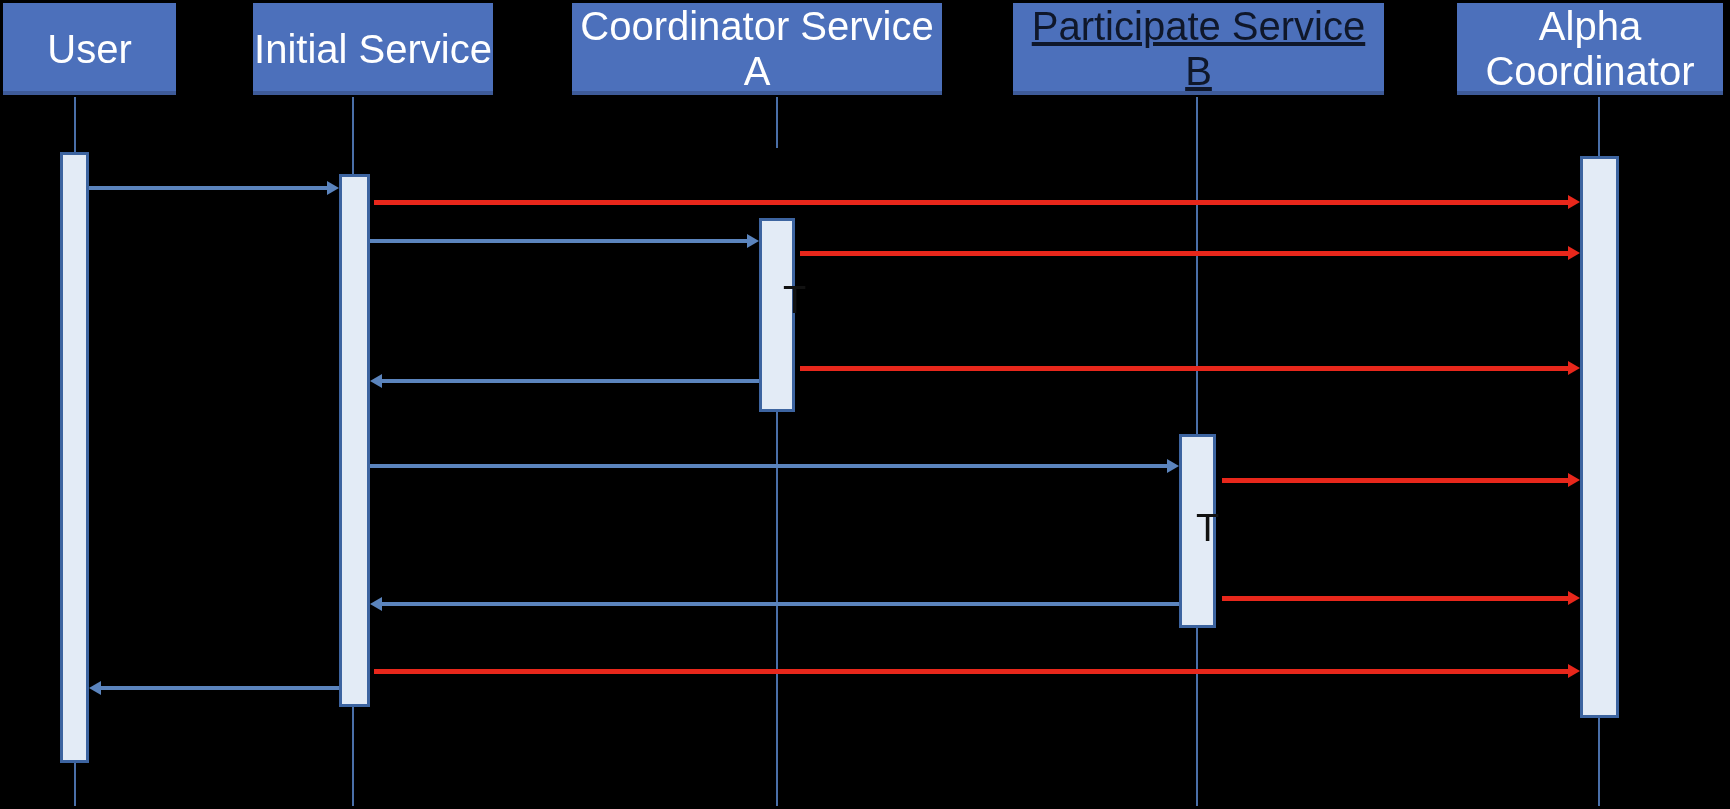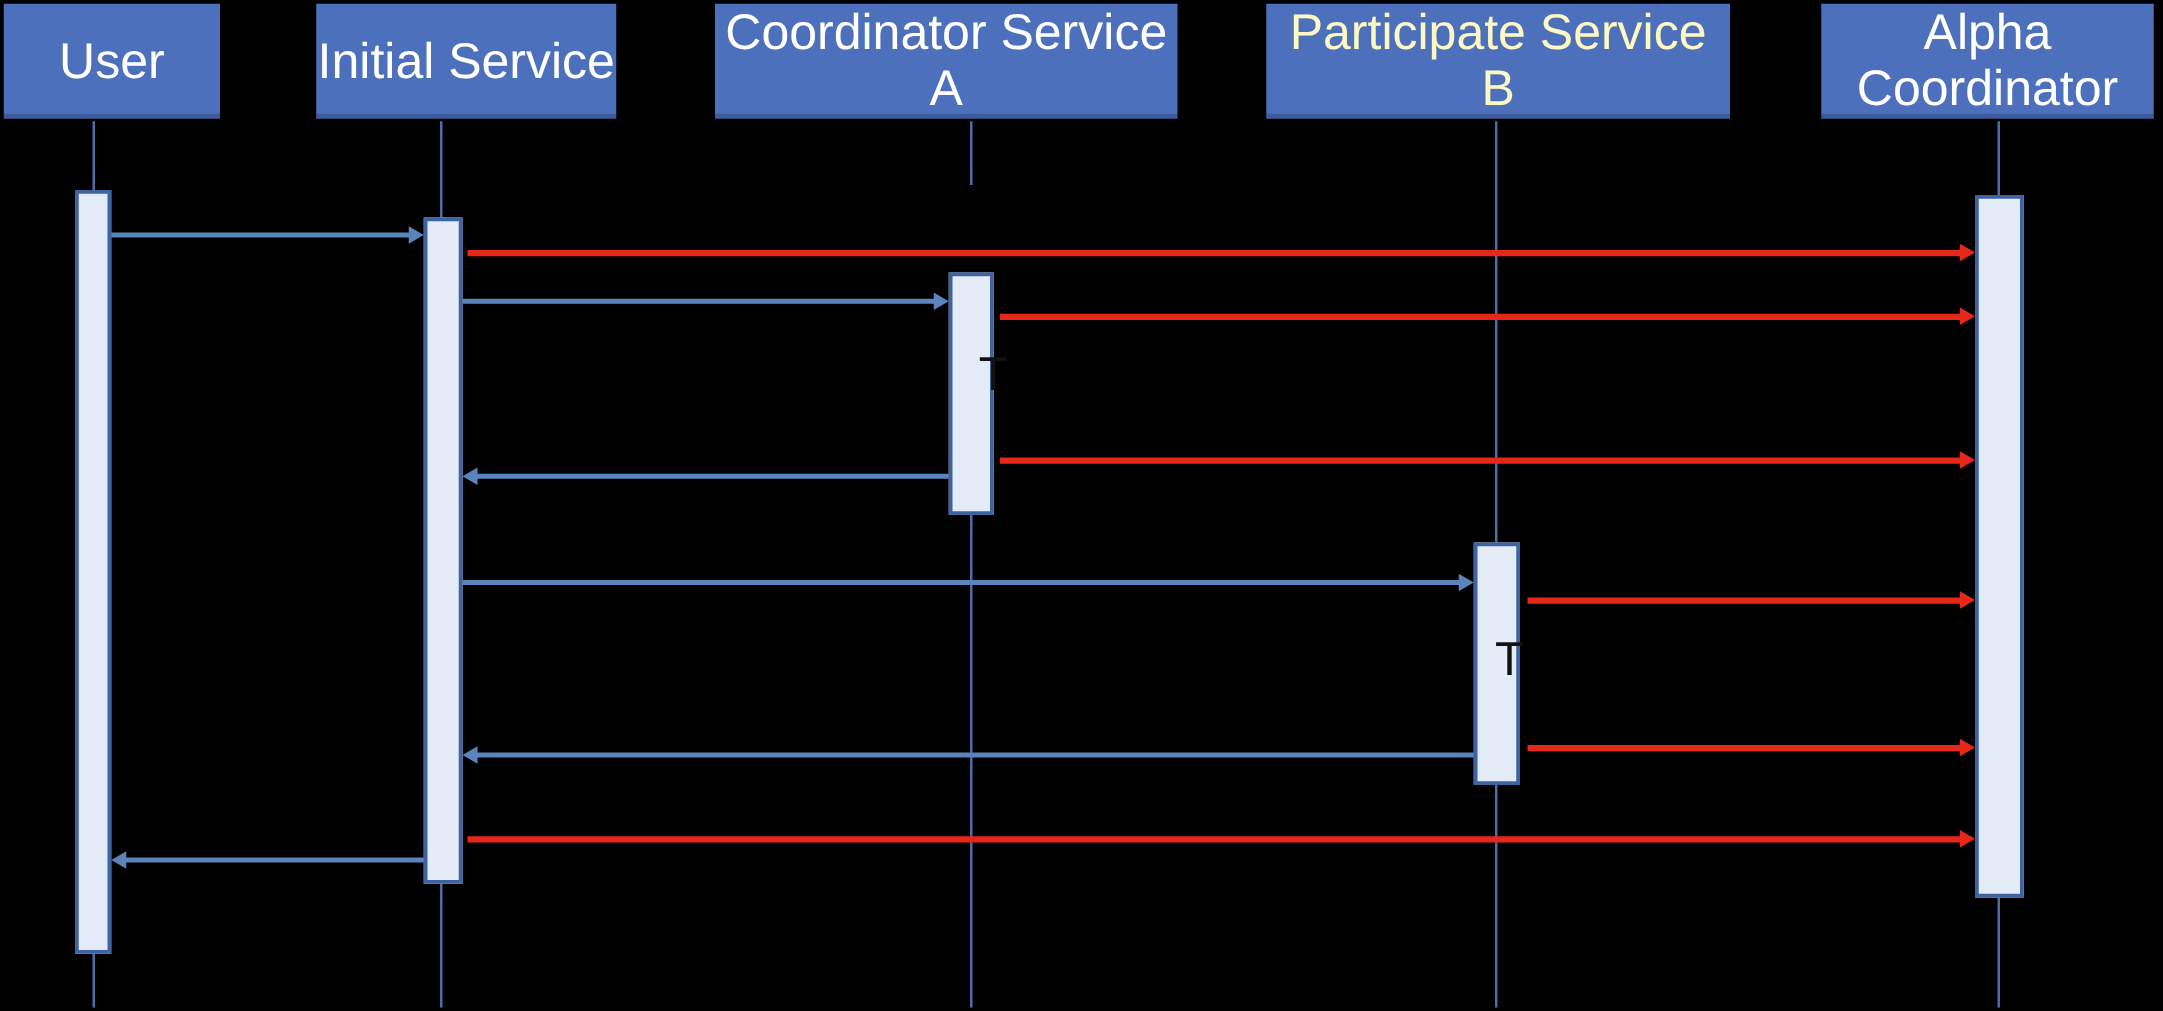--- a/index.html
+++ b/index.html
@@ -38,21 +38,21 @@
     <div class="life" style="left: 776px; top: 97px; height: 51px; background: rgb(74, 111, 168);"></div>
     <div class="life dash" style="left: 776px; top: 148px; height: 70px; background: repeating-linear-gradient(rgb(74, 111, 168) 0px, rgb(74, 111, 168) 12px, transparent 12px, transparent 21px);"></div>
     <div class="life" style="left: 776px; top: 412px; height: 394px; background: rgb(74, 111, 168);"></div>
     <div class="abox" style="left: 572px; top: 3px; width: 370px; height: 92px; background: rgb(76, 112, 187);">
       <div class="albl" style="color: rgb(255, 255, 255);">Coordinator Service A</div>
     </div>
     <div class="act" style="left: 759px; top: 218px; width: 36px; height: 194px; background: rgb(227, 235, 246); border-color: rgb(61, 100, 160);"></div>
     <div class="life" style="left: 1196px; top: 97px; height: 337px; background: rgb(74, 111, 168);"></div>
     <div class="life" style="left: 1196px; top: 628px; height: 178px; background: rgb(74, 111, 168);"></div>
     <div class="abox" style="left: 1013px; top: 3px; width: 371px; height: 92px; background: rgb(76, 112, 187);">
-      <div class="albl" style="color: #fef9c3;">Participate Service B</div>
+      <div class="albl" style="color: #0f172a; text-decoration: underline;">Participate Service B</div>
     </div>
     <div class="act" style="left: 1179px; top: 434px; width: 37px; height: 194px; background: rgb(227, 235, 246); border-color: rgb(61, 100, 160);"></div>
     <div class="life" style="left: 1598px; top: 97px; height: 59px; background: rgb(74, 111, 168);"></div>
     <div class="life" style="left: 1598px; top: 718px; height: 88px; background: rgb(74, 111, 168);"></div>
     <div class="abox" style="left: 1457px; top: 3px; width: 266px; height: 92px; background: rgb(76, 112, 187);">
       <div class="albl" style="color: rgb(255, 255, 255); text-align: center;">Alpha
 Coordinator</div>
     </div>
     <div class="act" style="left: 1580px; top: 156px; width: 39px; height: 562px; background: rgb(227, 235, 246); border-color: rgb(61, 100, 160);"></div>
     <div class="tlabel" style="left: 783px; top: 281px; color: rgb(17, 17, 17);">T</div>

